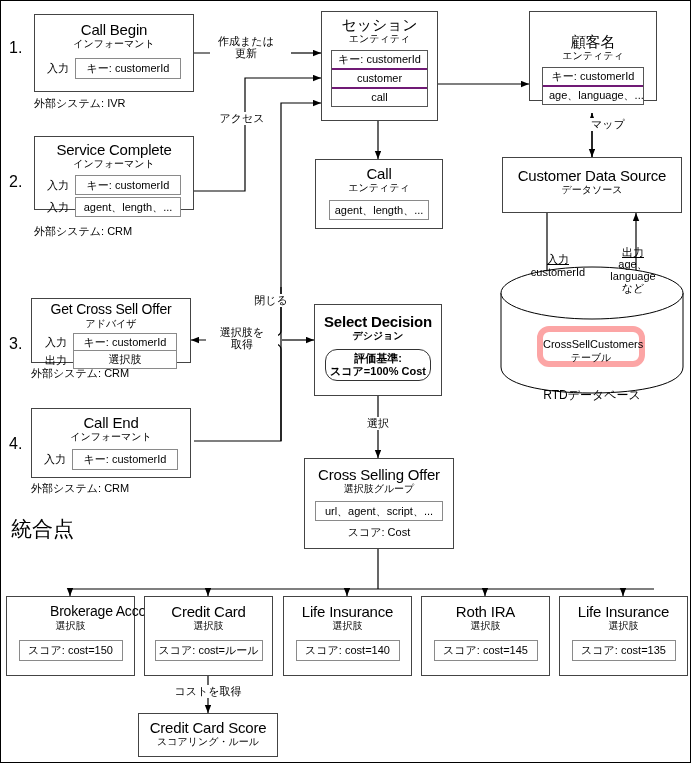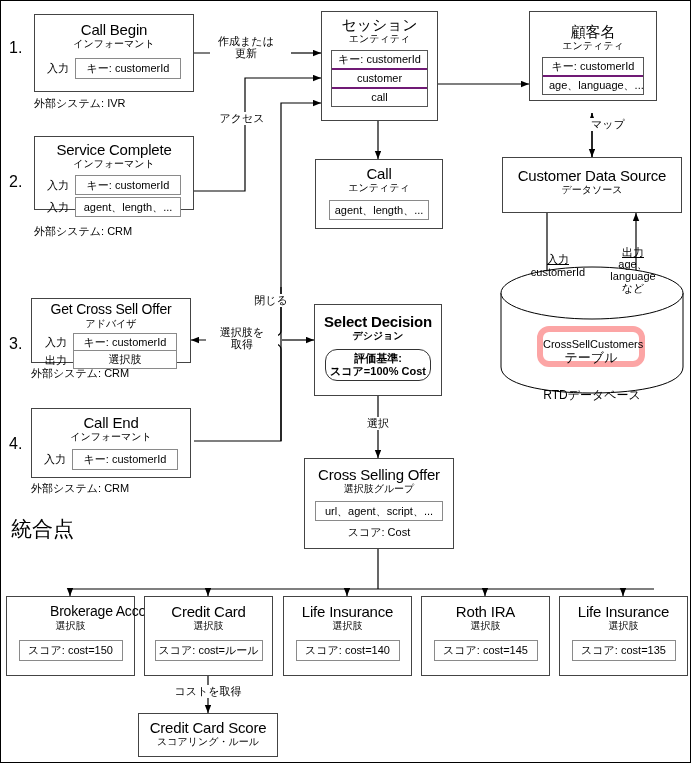--- a/index.html
+++ b/index.html
@@ -145,42 +145,42 @@
     </div>
   </div>
 
   <div class="node" style="left:314px;top:158px;width:128px;height:70px;">
     <div class="ttl" style="margin-top:5px;">Call</div>
     <div class="sub">エンティティ</div>
     <div class="cell" style="margin:6px auto 0 auto;width:100px;height:20px;">agent、length、...</div>
   </div>
 
   <div class="node" style="left:528px;top:10px;width:128px;height:90px;">
-    <div class="ttl" style="margin-top:11px;">顧客名</div>
+    <div class="ttl" style="margin-top:21px;">顧客名</div>
     <div class="sub">エンティティ</div>
     <div class="cellstack" style="margin:5px 12px 0 12px;">
       <div>キー: customerId</div>
       <div>age、language、...</div>
     </div>
   </div>
 
   <div class="node" style="left:501px;top:156px;width:180px;height:56px;">
     <div class="ttl" style="margin-top:9px;font-size:15px;">Customer Data Source</div>
     <div class="sub">データソース</div>
   </div>
 
   <svg class="layer" viewBox="0 0 691 763">
     <g stroke="#000" stroke-width="1" fill="#fff">
       <path d="M500,292 L500,366 C500,383 541,392 591,392 C641,392 682,383 682,366 L682,292"></path>
       <ellipse cx="591" cy="292" rx="91" ry="26"></ellipse>
     </g>
   </svg>
   <div class="node rounded" style="left:536px;top:325px;width:108px;height:41px;border:6px solid #fca5a5;">
     <div style="font-size:11px;line-height:13px;margin-top:6px;">CrossSellCustomers</div>
-    <div style="font-size:13px;line-height:13px;">テーブル</div>
+    <div style="font-size:10px;line-height:13px;">テーブル</div>
   </div>
   <div class="dbcap" style="left:500px;top:388px;width:182px;">RTDデータベース</div>
 
   <div class="node" style="left:313px;top:303px;width:128px;height:92px;font-weight:bold;">
     <div class="ttl" style="margin-top:8px;">Select Decision</div>
     <div class="sub">デシジョン</div>
     <div class="rounded" style="border:1px solid #333;margin:7px 10px 0 10px;padding:2px 0;">
       <div style="font-size:11px;line-height:13px;">評価基準:</div>
       <div style="font-size:11px;line-height:13px;">スコア=100% Cost</div>
     </div>

